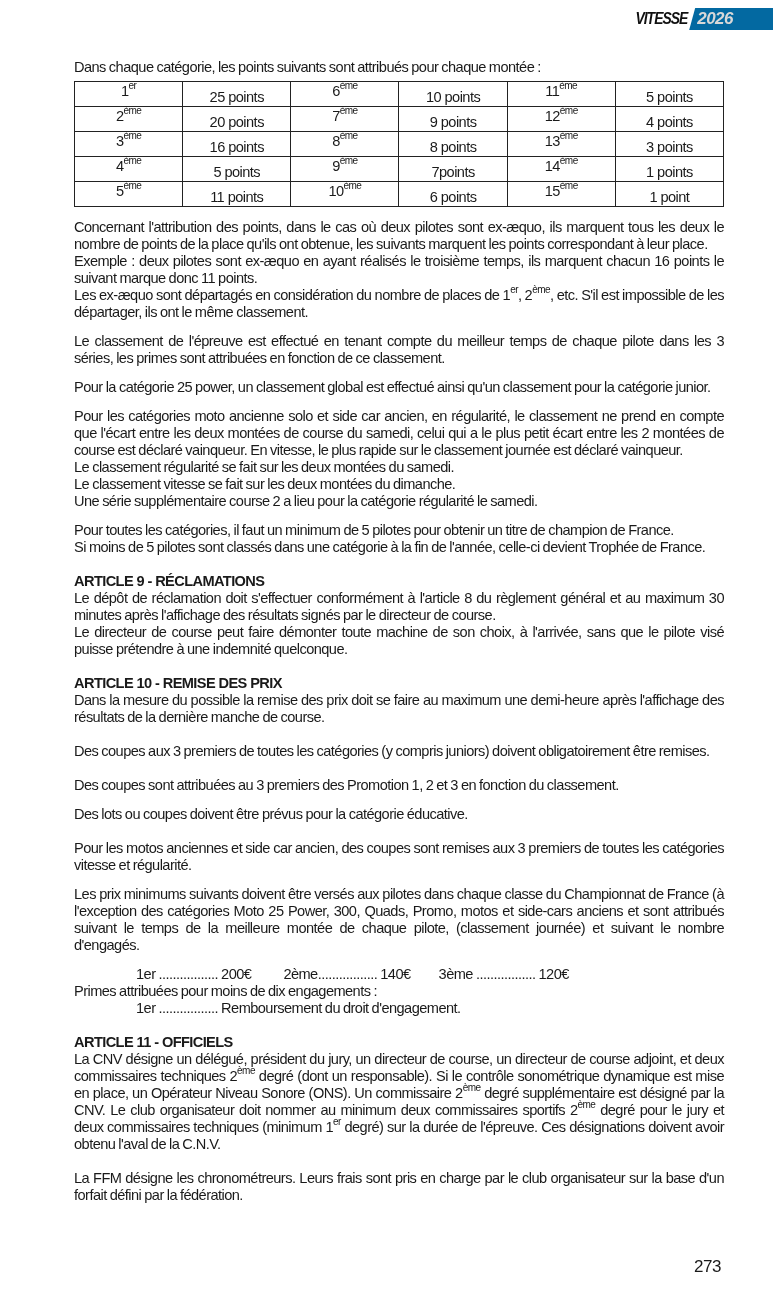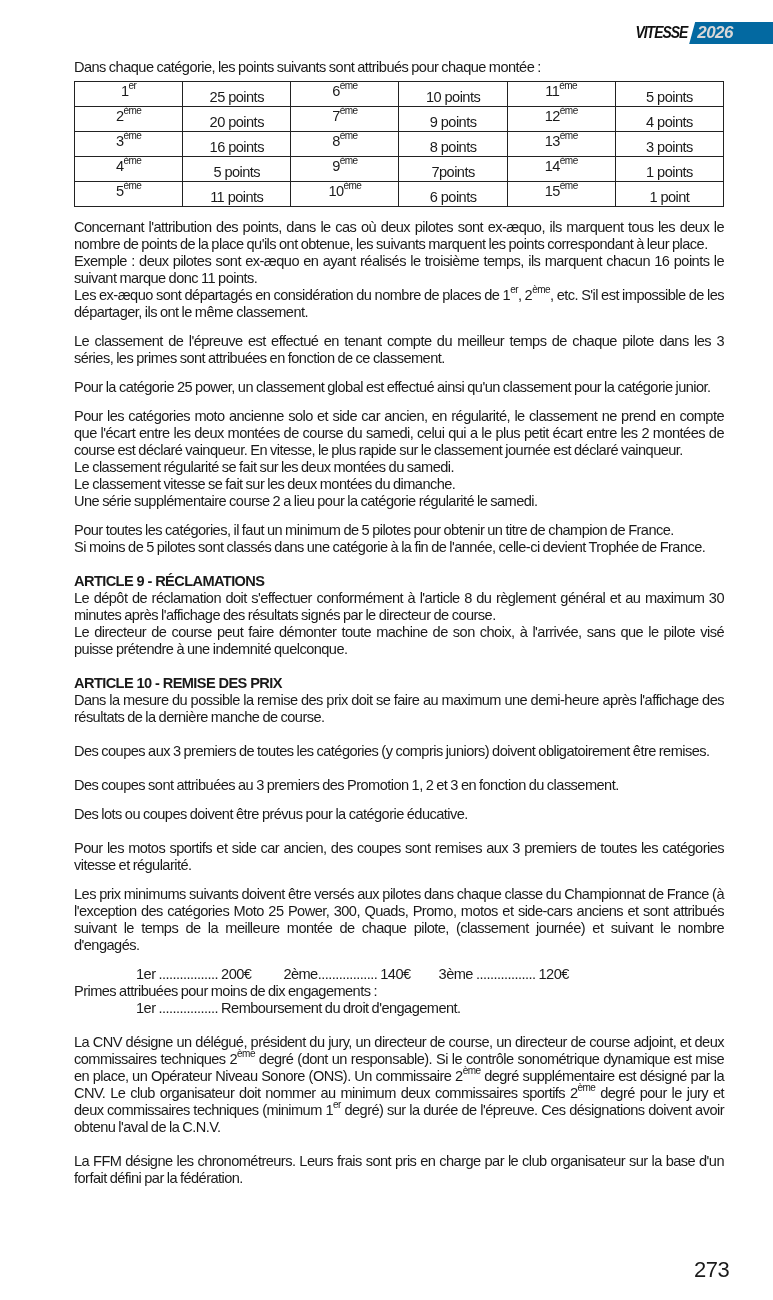--- a/index.html
+++ b/index.html
@@ -1,18 +1,18 @@
 <!DOCTYPE html>
 <html><head>
 <meta charset="utf-8">
 <style>
   html, body { margin: 0; padding: 0; background: #ffffff; }
   body { width: 773px; height: 1300px; position: relative; overflow: hidden;
          font-family: "Liberation Sans", sans-serif; color: #1a1a1a; }
-  .header { position: absolute; top: 22px; right: 0; height: 22px; display: flex; align-items: center; }
+  .header { position: absolute; top: 8px; right: 0; height: 22px; display: flex; align-items: center; }
   .hdr-vitesse { font-family: "Liberation Sans", sans-serif; font-weight: bold; font-style: italic;
                  font-size: 17px; color: #111; letter-spacing: -1.2px; transform: scaleX(0.82); transform-origin: right center;
                  margin-right: 2px; }
   .hdr-year { background: #0369a1; color: #d8d8d8; font-weight: bold; font-style: italic; font-size: 17px;
               height: 22px; line-height: 22px; padding: 0 40px 0 8px; letter-spacing: -0.5px;
               clip-path: polygon(6px 0, 100% 0, 100% 100%, 0 100%); }
   .page { position: absolute; left: 74px; top: 59px; width: 650px; }
   .t { font-size: 14.6px; line-height: 17px; letter-spacing: -0.55px; word-spacing: -0.5px; transform-origin: left top; }
   .j { text-align: justify; text-align-last: left; }
   p { margin: 0; }
@@ -21,21 +21,21 @@
   b { font-weight: normal; }
   sup { font-size: 10px; line-height: 0; position: relative; top: -1px; vertical-align: super; }
   table.pts { border-collapse: collapse; width: 650px; margin-top: 5px; }
   table.pts td { border: 1.5px solid #222; text-align: center; height: 23px; padding: 0; font-size: 14.6px;
                  letter-spacing: -0.55px; width: 16.66%; }
   table.pts td.rank { vertical-align: top; padding-top: 1px; }
   table.pts td.pv { vertical-align: bottom; padding-bottom: 1px; }
   h3 { margin: 0; font-size: 14.6px; line-height: 17px; font-weight: bold; letter-spacing: -0.6px; }
   .indent { padding-left: 62px; }
   .prize-row span { display: inline-block; }
-  .pagenum { position: absolute; left: 694px; top: 1257px; font-size: 22px; letter-spacing: -0.5px; color: #1a1a1a; }
+  .pagenum { position: absolute; left: 694px; top: 1257px; font-size: 17px; letter-spacing: -0.5px; color: #1a1a1a; }
 </style>
 </head>
 <body>
 
 <div class="header">
   <span class="hdr-vitesse">VITESSE</span>
   <span class="hdr-year">2026</span>
 </div>
 
 <div class="page">
@@ -124,36 +124,37 @@
   <h3>ARTICLE 10 - REMISE DES PRIX</h3>
   <div class="t j">
     <p>Dans la mesure du possible la remise des prix doit se faire au maximum une demi-heure après l'affichage des résultats de la dernière manche de course.</p>
     <div class="gap2"></div>
     <p>Des coupes aux 3 premiers de toutes les catégories (y compris juniors) doivent obligatoirement être remises.</p>
     <div class="gap2"></div>
     <p>Des coupes sont attribuées au 3 premiers des Promotion 1, 2 et 3 en fonction du classement.</p>
     <div class="gap"></div>
     <p><b>Des lots ou coupes doivent être prévus pour la catégorie éducative.</b></p>
     <div class="gap2"></div>
-    <p><span>Pour les motos </span><b>sportifs</b><span> et side car </span><b>ancien,</b><span> des coupes sont remises aux 3 premiers de toutes les catégories vitesse et régularité.</span></p>
+    <p><span>Pour les motos </span><b>anciennes</b><span> et side car </span><b>ancien,</b><span> des coupes sont remises aux 3 premiers de toutes les catégories vitesse et régularité.</span></p>
     <div class="gap"></div>
     <p>Les prix minimums suivants doivent être versés aux pilotes dans chaque classe du Championnat de France (à l'exception des catégories Moto 25 Power, 300, Quads, Promo, motos et side-cars anciens et sont attribués suivant le temps de la meilleure montée de chaque pilote, (classement journée) et suivant le nombre d'engagés.</p>
     <div class="gap"></div>
     <p class="indent prize-row">
       <span><span>1er</span> <span>.................</span> <span>200€</span></span>
       <span style="width:26px"></span>
       <span><span>2ème</span><span>.................</span> <span>140€</span></span>
       <span style="width:22px"></span>
       <span><span>3ème</span> <span>.................</span> <span>120€</span></span>
     </p>
     <p>Primes attribuées pour moins de dix engagements :</p>
     <p class="indent"><span>1er</span> <span>.................</span> <span>Remboursement du droit d'engagement.</span></p>
   </div>
 
   <div class="gap2"></div>
+  <h3>ARTICLE 11 - OFFICIELS</h3>
   <div class="t j">
     <p><span>La CNV désigne un délégué, président du jury, un directeur de course, un directeur de course adjoint, et deux commissaires techniques 2</span><sup>ème</sup><span> degré (dont un responsable). </span><b>Si le contrôle sonométrique dynamique est mise en place, un Opérateur Niveau Sonore (ONS)</b><span>. Un commissaire 2</span><sup>ème</sup><span> degré supplémentaire est désigné par la CNV. Le club organisateur doit nommer au minimum deux commissaires sportifs 2</span><sup>ème</sup><span> degré pour le jury et </span><b>deux</b><span> commissaires techniques (minimum 1</span><sup>er</sup><span> degré) </span><b>sur la durée de l'épreuve</b><span>. Ces désignations doivent avoir obtenu l'aval de la C.N.V.</span></p>
     <div class="gap2"></div>
     <p>La FFM désigne les chronométreurs. Leurs frais sont pris en charge par le club organisateur sur la base d'un forfait défini par la fédération.</p>
   </div>
 </div>
 
 <div class="pagenum">273</div>
 
 </body></html>

